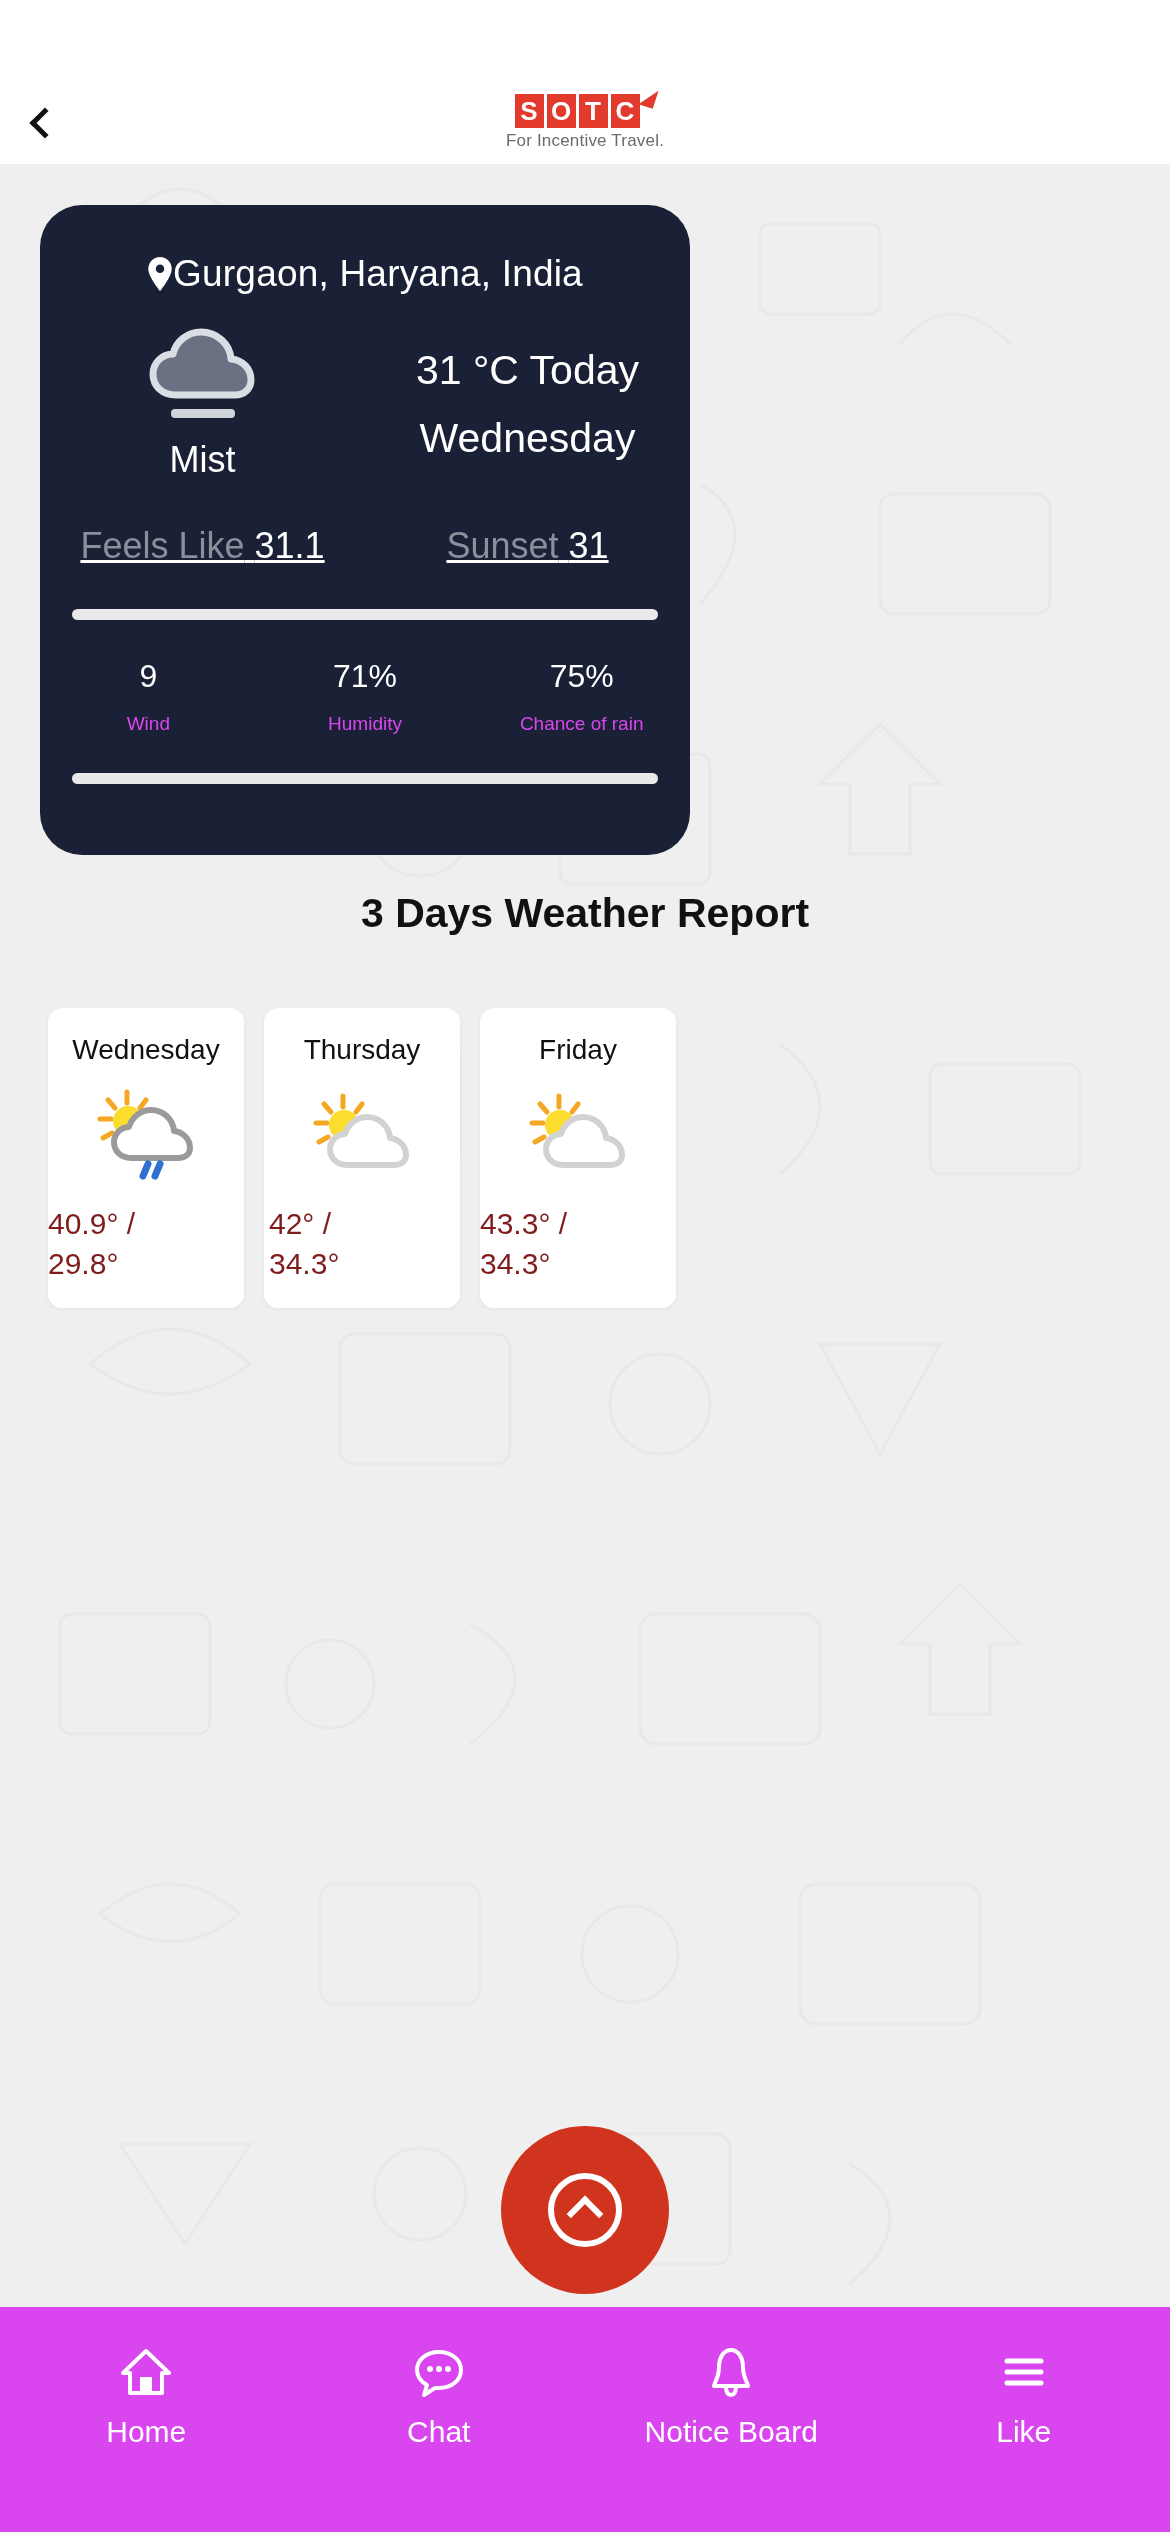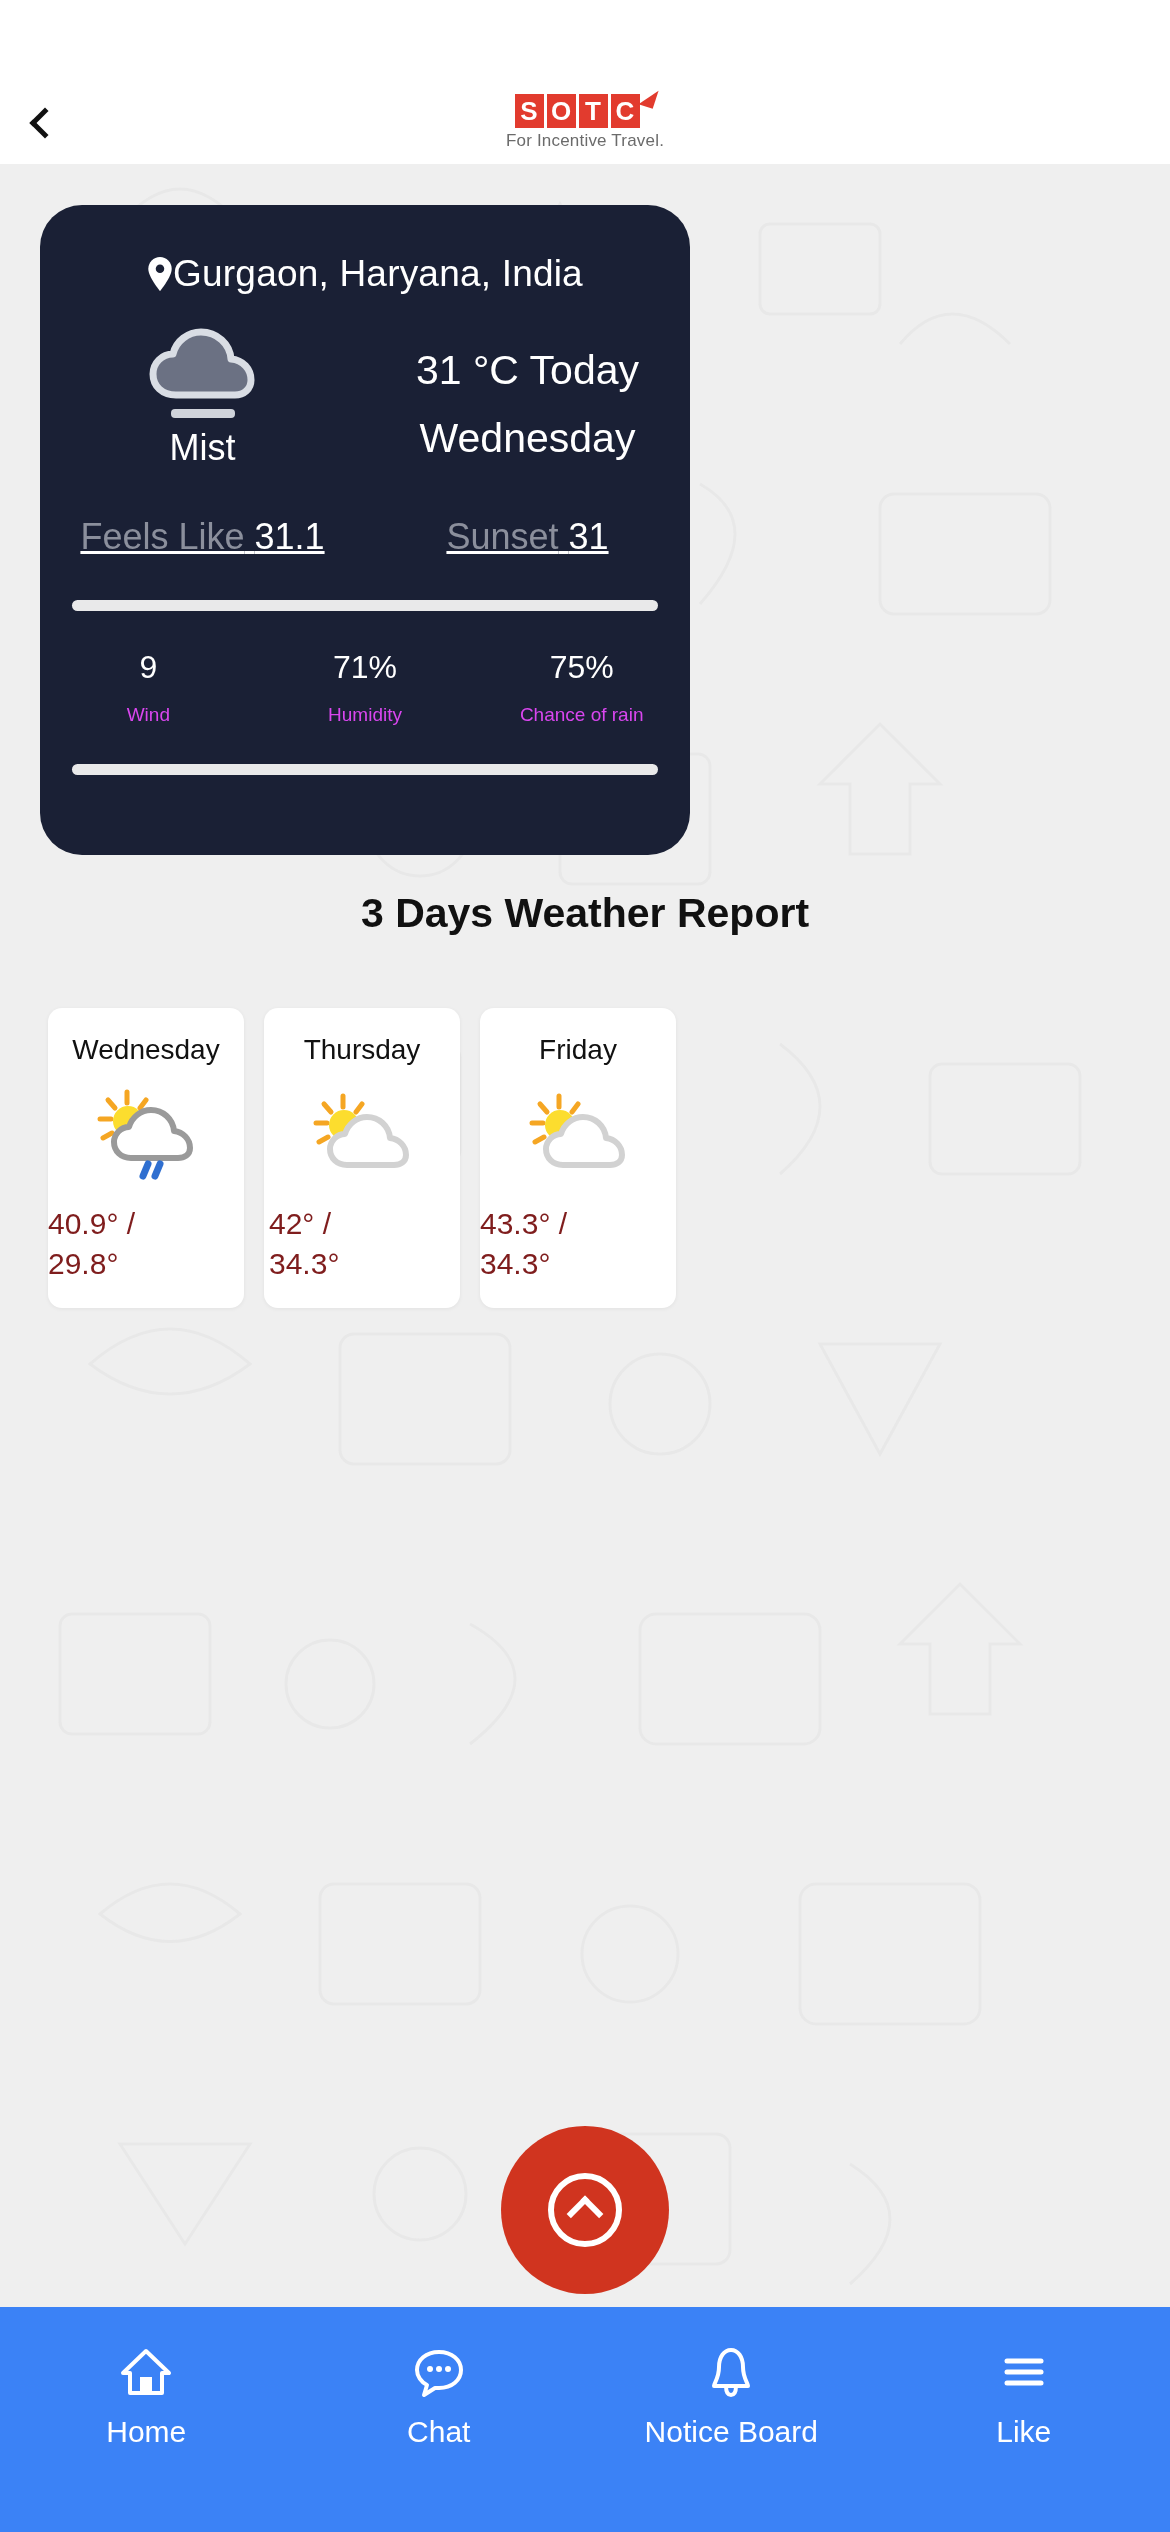--- a/index.html
+++ b/index.html
@@ -76,21 +76,21 @@
   .pin-icon { width: 26px; height: 34px; display:block; }
   .loc-text { font-size: 37px; font-weight: 400; color:#ffffff; letter-spacing:.2px; }
 
   .cond-row {
     display: flex; align-items: flex-start; margin-top: 28px;
   }
   .cond-left {
     width: 50%; display: flex; flex-direction: column; align-items: center;
   }
   .mist-icon { width: 120px; height: 100px; display:block; }
-  .cond-label { font-size: 36px; margin-top: 4px; color:#ffffff; }
+  .cond-label { font-size: 36px; margin-top: 16px; color:#ffffff; }
   .cond-right {
     width: 50%; display: flex; flex-direction: column;
     align-items: center; padding-top: 14px;
   }
   .temp-now { font-size: 41px; line-height: 1.65; color: #ffffff; white-space: nowrap; }
   .temp-day { font-size: 41px; line-height: 1.65; color: #ffffff; }
 
   .meta-row {
     display: flex; margin-top: 44px;
   }
@@ -152,21 +152,21 @@
   .fab-chevron {
     width: 26px; height: 26px; margin-top: 8px;
     border-left: 6px solid #fff; border-top: 6px solid #fff;
     transform: rotate(45deg);
   }
 
   
   .nav {
     position: absolute; bottom: 0; left: 0;
     width: 1170px; height: 225px;
-    background: #3b82f6;
+    background: #d946ef;
     display: flex; align-items: flex-start;
     padding-top: 38px; z-index: 4;
   }
   .nav-item {
     flex: 1; display: flex; flex-direction: column;
     align-items: center; cursor: pointer;
   }
   .nav-icon { width: 54px; height: 54px; display: block; }
   .nav-lbl { font-size: 30px; color: #ffffff; margin-top: 16px; }
 </style>

